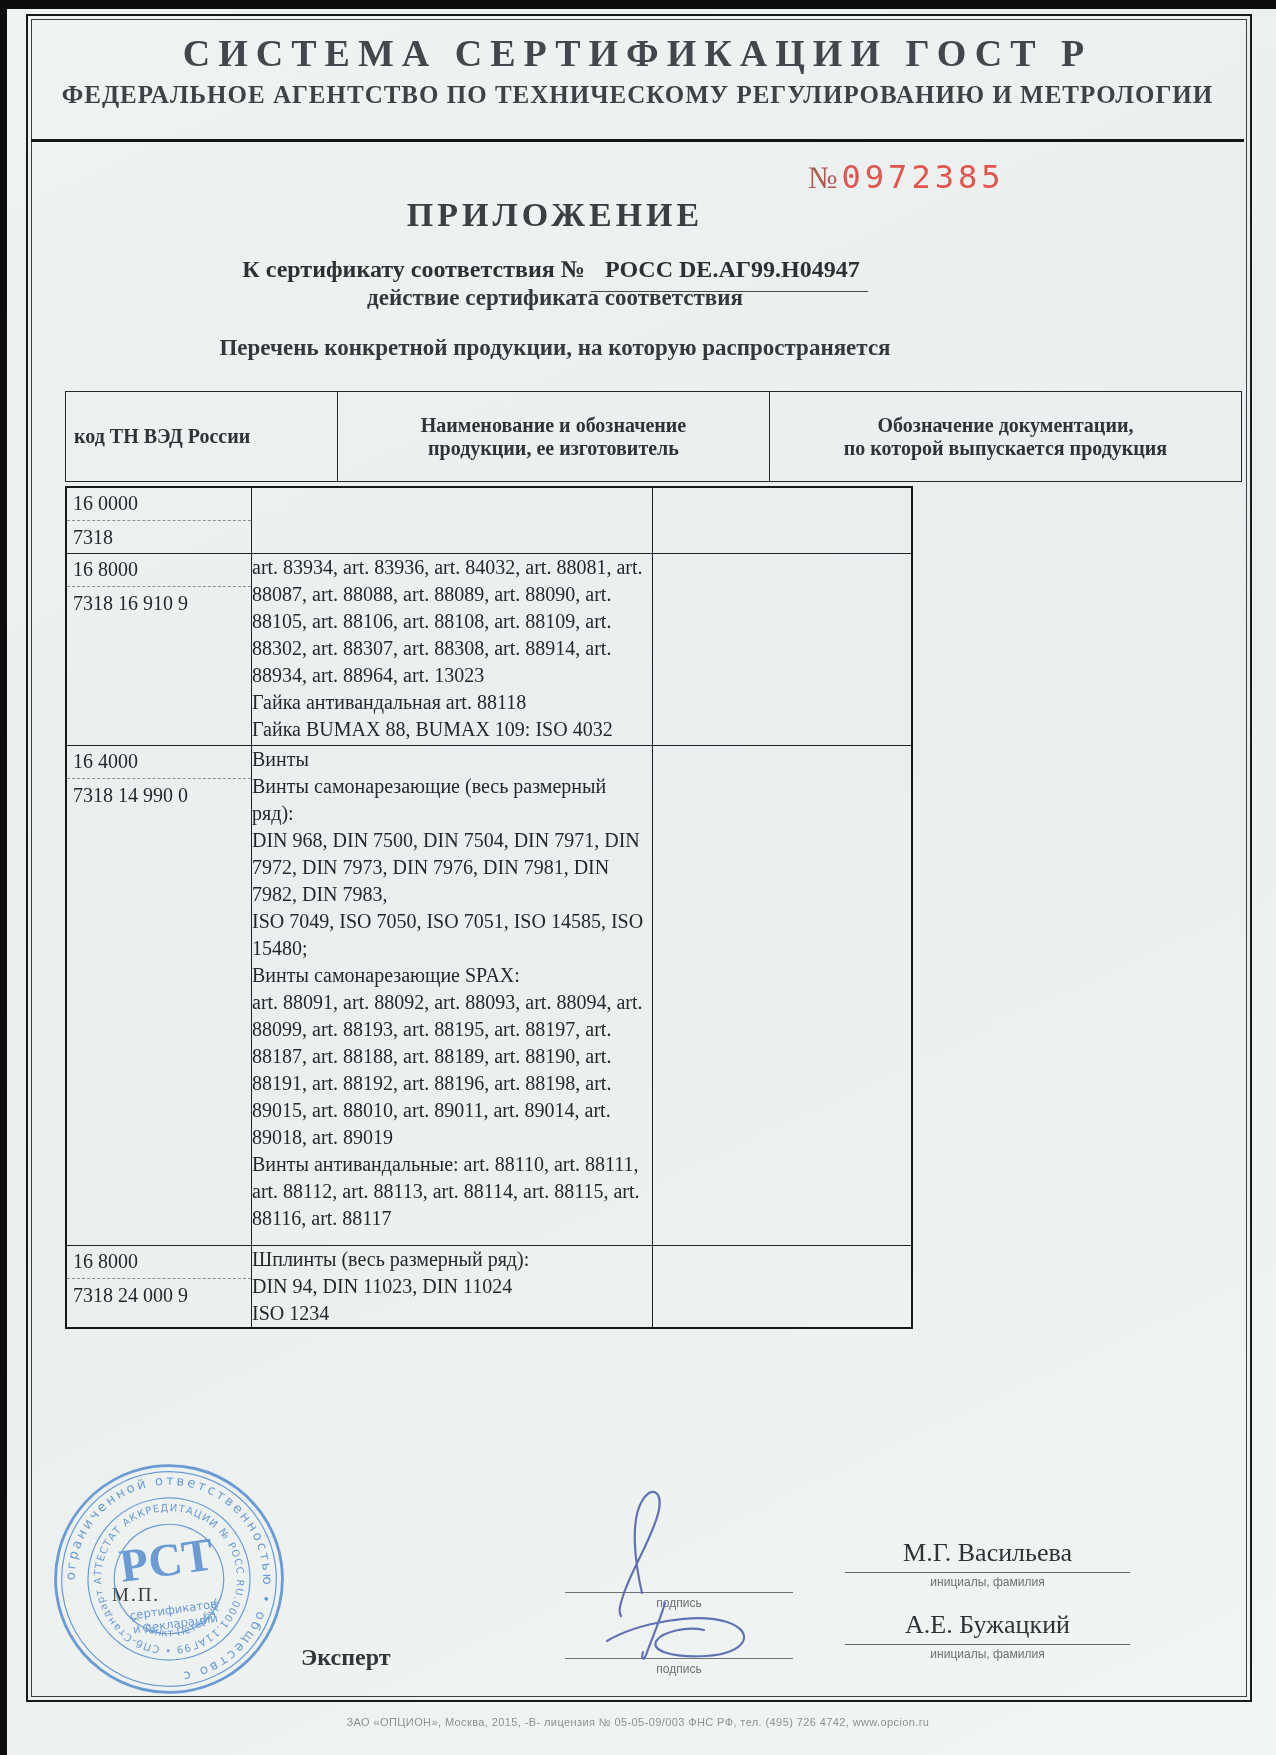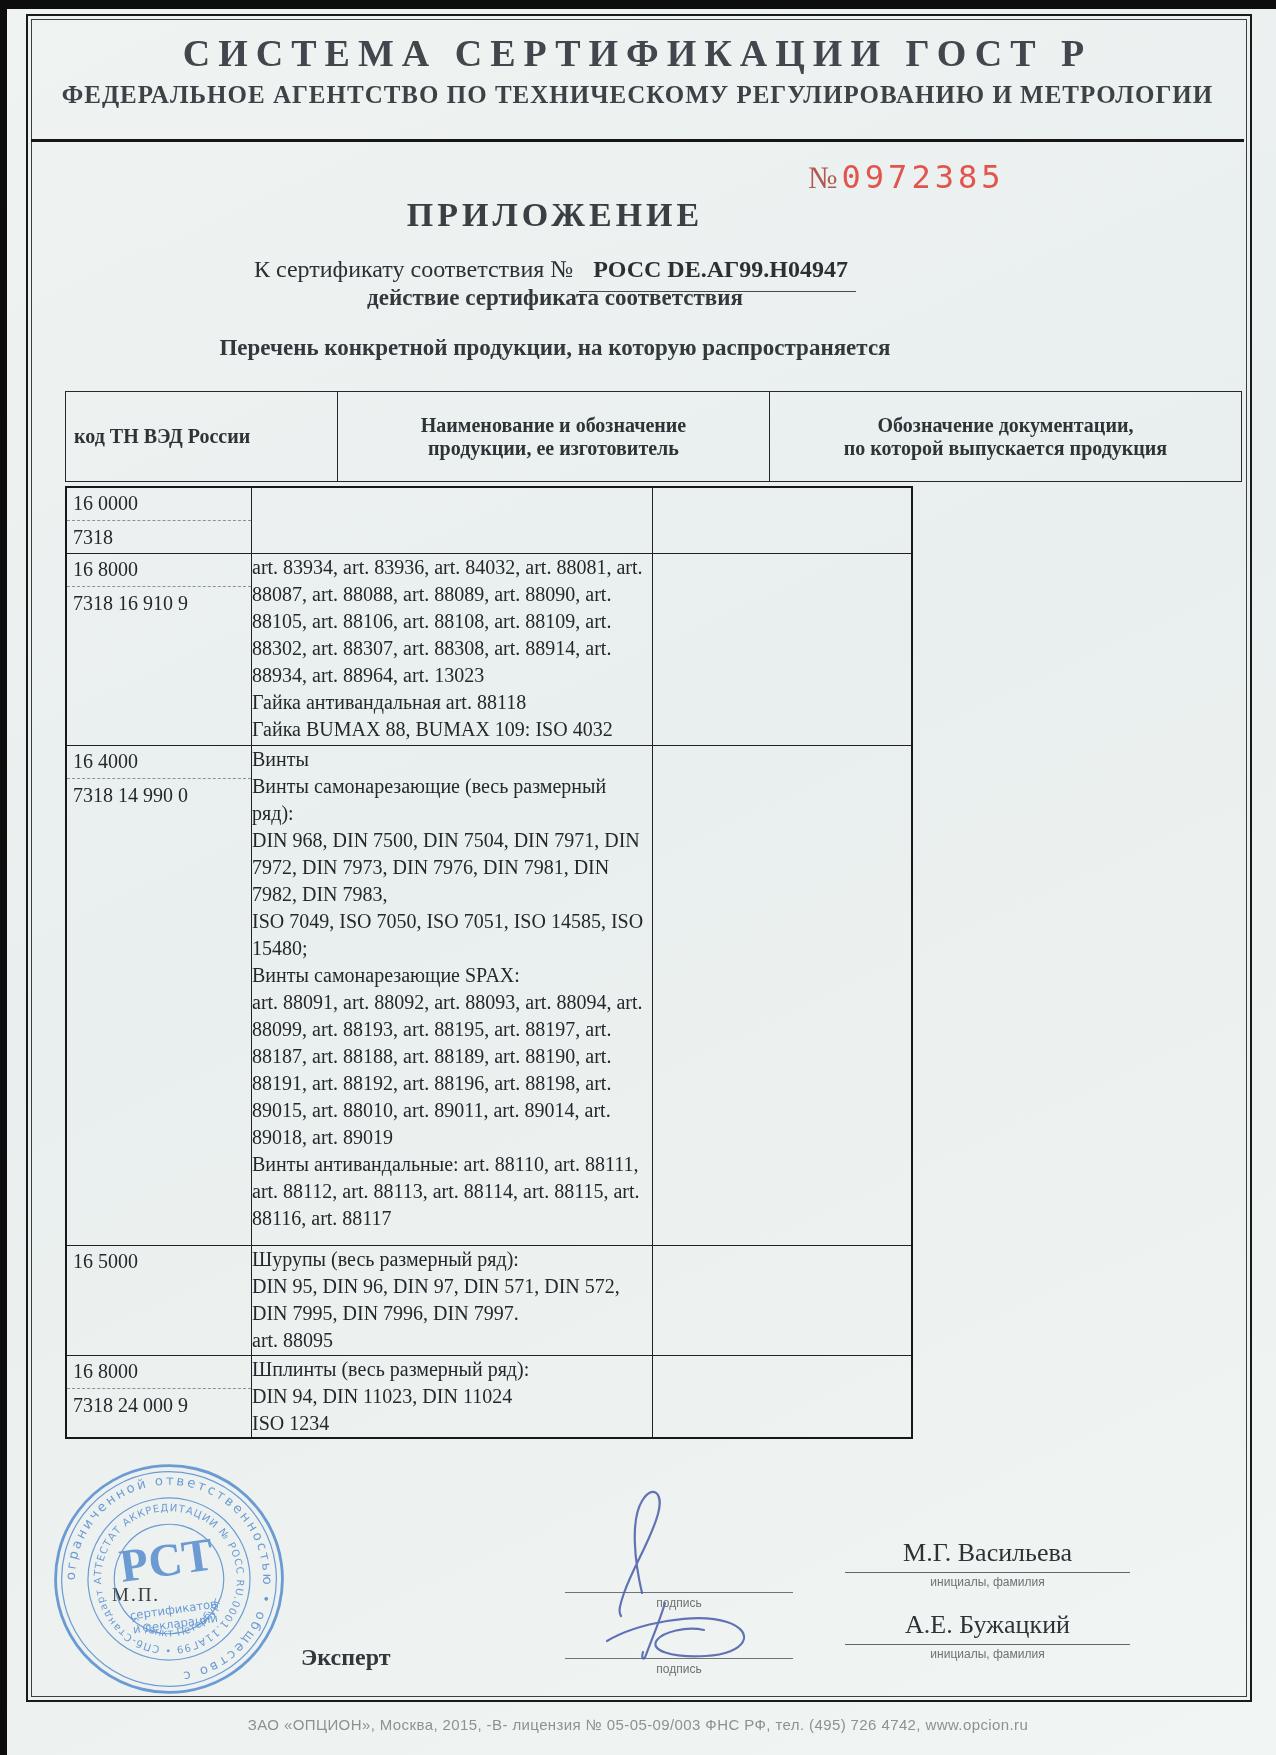--- a/index.html
+++ b/index.html
@@ -12,21 +12,21 @@
   .frame-inner{position:absolute;inset:3px;border:1px solid #3c3f41;}
   .hdr{position:absolute;left:31px;top:17px;width:1213px;height:122px;border-bottom:3px solid #161616;text-align:center;}
   .t-sys{margin-top:14px;font-size:38px;font-weight:700;letter-spacing:8px;color:#41474c;}
   .t-agency{margin-top:6px;font-size:25px;font-weight:700;letter-spacing:1px;color:#3c4246;}
   .numrow{position:absolute;left:808px;top:158px;white-space:nowrap;}
   .numsign{font-size:31px;color:#b05a53;font-weight:400;}
   .numval{font-family:"DejaVu Sans Mono", monospace;font-size:32px;letter-spacing:4px;color:#e2544c;}
   .bodycol{position:absolute;left:55px;top:196px;width:1000px;text-align:center;}
   .t-app{font-size:34px;font-weight:700;letter-spacing:4px;color:#3a3f43;}
   .certline{margin-top:22px;font-size:24px;}
-  .certline .pfx{font-weight:400;}
+  .certline .pfx{font-weight:700;}
   .certline .val{font-weight:700;border-bottom:1.5px solid #4a4a4a;padding:0 8px 9px 14px;}
   .sub{margin-top:2px;font-size:23px;font-weight:700;color:#33383c;}
   .sub.first{margin-top:24px;}
   
   .thead-box{position:absolute;left:65px;top:391px;width:1175px;height:89px;border:1.2px solid #26282a;
              display:grid;grid-template-columns:272px 432px auto;}
   .th-c1{border-right:1.2px solid #26282a;display:flex;flex-direction:column;}
   .th-c1 > div{flex:1;display:flex;align-items:center;padding-left:8px;font-size:20px;font-weight:700;color:#2e3337;}
   .th-c1 .top{border-bottom:1.2px solid #26282a;}
   .th-c2{border-right:1.2px solid #26282a;}
@@ -52,21 +52,21 @@
   .sigcap{position:absolute;width:228px;text-align:center;font-family:"Liberation Sans", sans-serif;
           font-size:12px;color:#6d7276;}
   .sc1{left:565px;top:1596px;} .sc2{left:565px;top:1662px;}
   .namebox{position:absolute;left:845px;width:285px;text-align:center;}
   .nb1{top:1538px;} .nb2{top:1610px;}
   .namebox .nm{font-size:26px;color:#2e3236;border-bottom:1.5px solid #63676b;padding-bottom:4px;}
   .namebox .cap{font-family:"Liberation Sans", sans-serif;font-size:12px;color:#6d7276;padding-top:2px;}
   .stamp{position:absolute;left:50px;top:1460px;width:238px;height:238px;opacity:.88;}
   .sigsvg{position:absolute;left:545px;top:1455px;width:300px;height:230px;}
   .imprint{position:absolute;left:0;top:1716px;width:100%;text-align:center;
-           font-family:"Liberation Sans", sans-serif;font-size:15px;color:#8c9195;letter-spacing:.4px;}
+           font-family:"Liberation Sans", sans-serif;font-size:11px;color:#8c9195;letter-spacing:.4px;}
 </style>
 </head>
 <body>
 
 <div class="page">
   <div class="scan-top"></div>
   <div class="scan-left"></div>
 
   <div class="frame-outer">
     <div class="frame-inner"></div>
@@ -145,31 +145,20 @@
 Винты самонарезающие SPAX:
 art. 88091, art. 88092, art. 88093, art. 88094, art.
 88099, art. 88193, art. 88195, art. 88197, art.
 88187, art. 88188, art. 88189, art. 88190, art.
 88191, art. 88192, art. 88196, art. 88198, art.
 89015, art. 88010, art. 89011, art. 89014, art.
 89018, art. 89019
 Винты антивандальные: art. 88110, art. 88111,
 art. 88112, art. 88113, art. 88114, art. 88115, art.
 88116, art. 88117</td>
-      <td></td>
-    </tr>
-    <tr class="r4">
-      <td class="col-okp codecell">
-        <div class="c">16 5000</div>
-        <div class="c"></div>
-      </td>
-      <td class="col-name namecell pre">Шурупы (весь размерный ряд):
-DIN 95, DIN 96, DIN 97, DIN 571, DIN 572,
-DIN 7995, DIN 7996, DIN 7997.
-art. 88095</td>
       <td></td>
     </tr>
     <tr class="r5">
       <td class="col-okp codecell">
         <div class="c">16 8000</div>
         <div class="sep"></div>
         <div class="c">7318 24 000 9</div>
       </td>
       <td class="col-name namecell pre">Шплинты (весь размерный ряд):
 DIN 94, DIN 11023, DIN 11024

